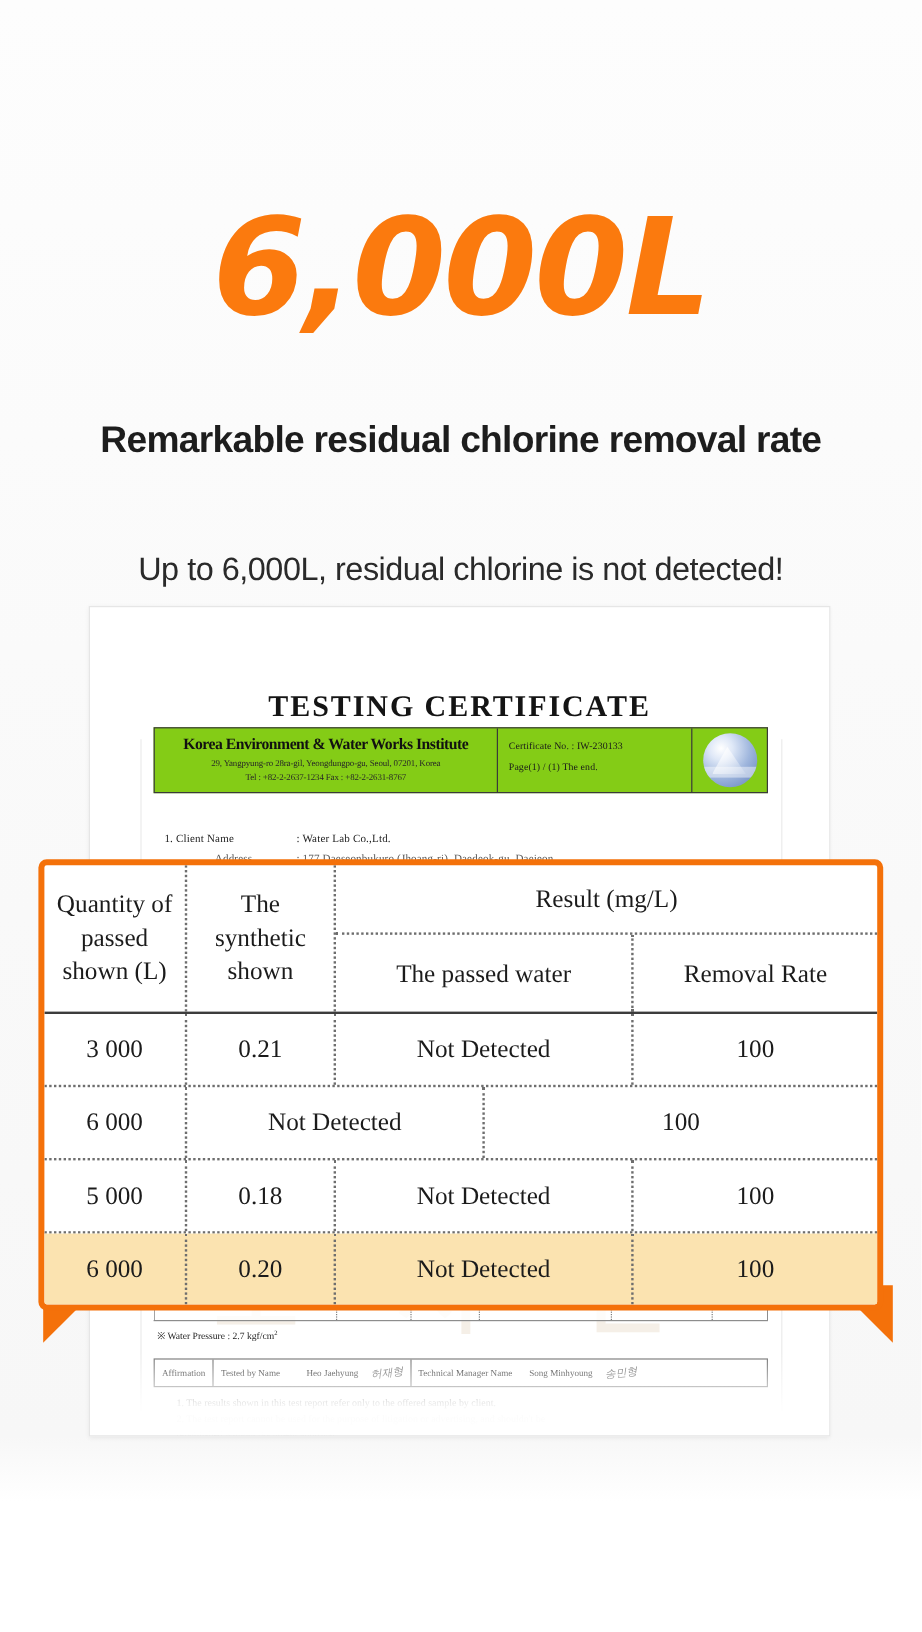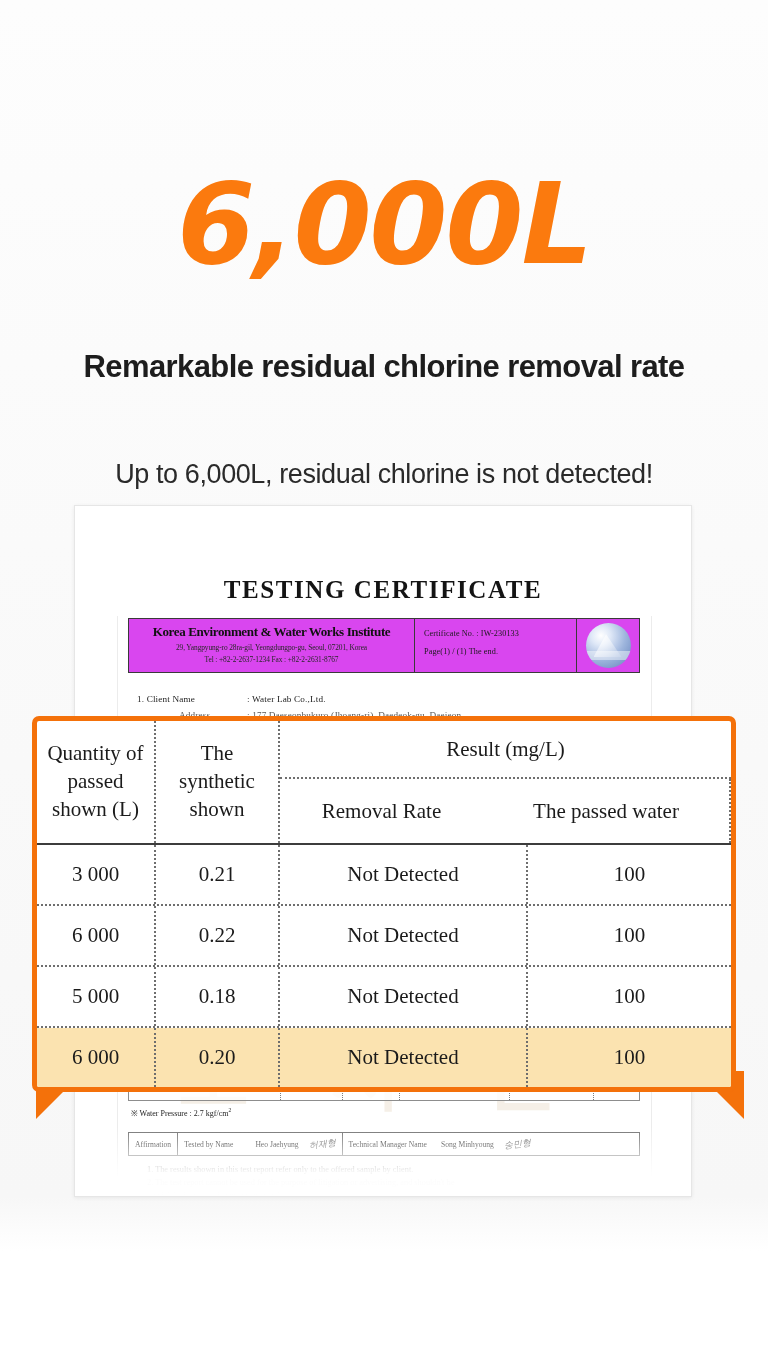--- a/index.html
+++ b/index.html
@@ -98,27 +98,27 @@
     font-size: 25px;
     font-weight: 700;
     letter-spacing: 1.6px;
     color: #141414;
   }
 
   
   .cert-head {
     position: absolute;
     left: 53px;
-    top: 112px;
+    top: 100px;
     width: 512px;
     box-sizing: border-box;
     border: 1.6px solid #3a3a3a;
     display: flex;
     font-family: "Liberation Serif", serif;
-    background: #d946ef;
+    background: #84cc16;
   }
   .cert-head .ch-left {
     flex: 0 0 277px;
     border-right: 1.5px solid #3a3a3a;
     padding: 5px 4px 5px 4px;
     text-align: center;
   }
   .ch-inst {
     font-size: 13.2px;
     font-weight: 700;
@@ -499,41 +499,40 @@
         <div class="ocell oh-c2">
           <div>
             <div>The</div>
             <div>synthetic</div>
             <div>shown</div>
           </div>
         </div>
         <div class="oh-right">
           <div class="oh-result">Result  (mg/L)</div>
           <div class="oh-sub">
+            <div class="ocell oh-s1">The  passed  water</div>
             <div class="ocell oh-s2">Removal Rate</div>
-            <div class="ocell oh-s1">The  passed  water</div>
           </div>
         </div>
       </div>
 
       <div class="divider-solid"></div>
 
       <div class="obody">
 
         <div class="orow">
           <div class="ocell ob-c1">3 000</div>
           <div class="ocell ob-c2">0.21</div>
           <div class="ocell ob-c3">Not  Detected</div>
           <div class="ocell ob-c4">100</div>
         </div>
         <div class="divider-dotted"></div>
 
         <div class="orow">
           <div class="ocell ob-c1">6 000</div>
-          <div class="ocell ob-c2">0.22</div>
           <div class="ocell ob-c3">Not  Detected</div>
           <div class="ocell ob-c4">100</div>
         </div>
         <div class="divider-dotted"></div>
 
         <div class="orow">
           <div class="ocell ob-c1">5 000</div>
           <div class="ocell ob-c2">0.18</div>
           <div class="ocell ob-c3">Not  Detected</div>
           <div class="ocell ob-c4">100</div>

